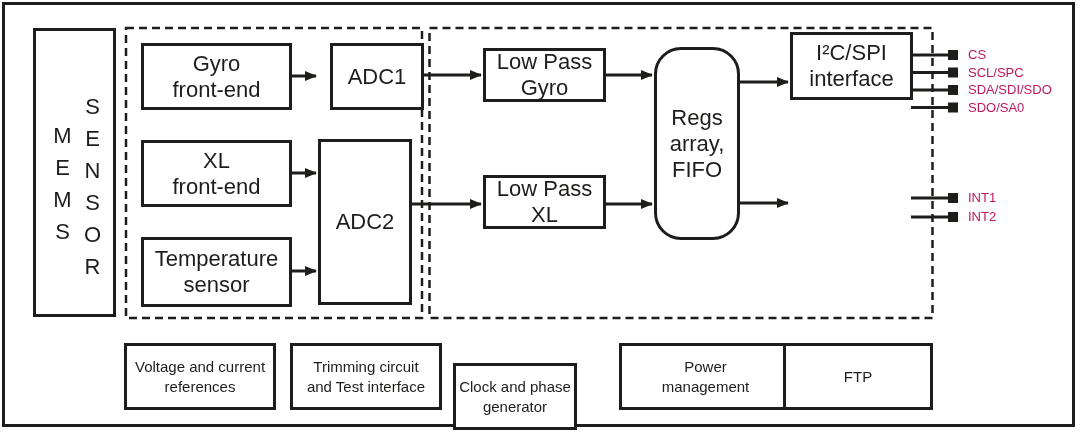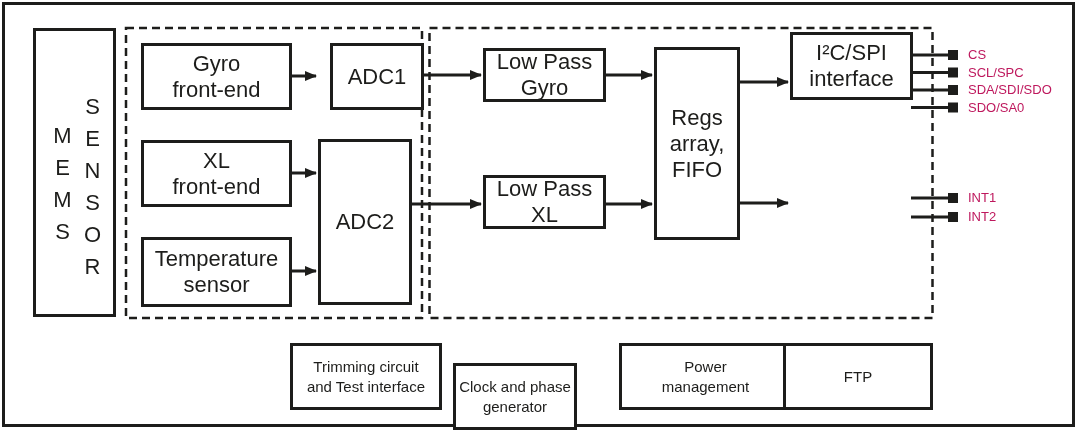--- a/index.html
+++ b/index.html
@@ -129,26 +129,28 @@
   <div class="block" style="left:141px; top:140px; width:151px; height:67px;">XL
 front-end</div>
   <div class="block" style="left:318px; top:139px; width:94px; height:166px;">ADC2</div>
   <div class="block" style="left:141px; top:237px; width:151px; height:70px;">Temperature
 sensor</div>
 
   <div class="block" style="left:483px; top:48px; width:123px; height:54px;">Low Pass
 Gyro</div>
   <div class="block" style="left:483px; top:175px; width:123px; height:54px;">Low Pass
 XL</div>
-  <div class="block" style="left:654px; top:47px; width:86px; height:193px;">Regs
+  <div class="block" style="left:654px; top:47px; width:86px; height:193px;border-radius:27px;">Regs
 array,
 FIFO</div>
   <div class="block" style="left:790px; top:32px; width:123px; height:68px;">I²C/SPI
 interface</div>
 
+  <div class="block small" style="left:124px; top:343px; width:152px; height:67px;">Voltage and current
+references</div>
   <div class="block small" style="left:290px; top:343px; width:152px; height:67px;">Trimming circuit
 and Test interface</div>
   <div class="block small" style="left:453px; top:343px; width:124px; height:67px;margin-top:20px;">Clock and phase
 generator</div>
   <div class="block small" style="left:619px; top:343px; width:173px; height:67px;">Power
 management</div>
   <div class="block small" style="left:783px; top:343px; width:150px; height:67px;">FTP</div>
 
   <div class="pinlabel" style="top:46px;">CS</div>
   <div class="pinlabel" style="top:63.5px;">SCL/SPC</div>

